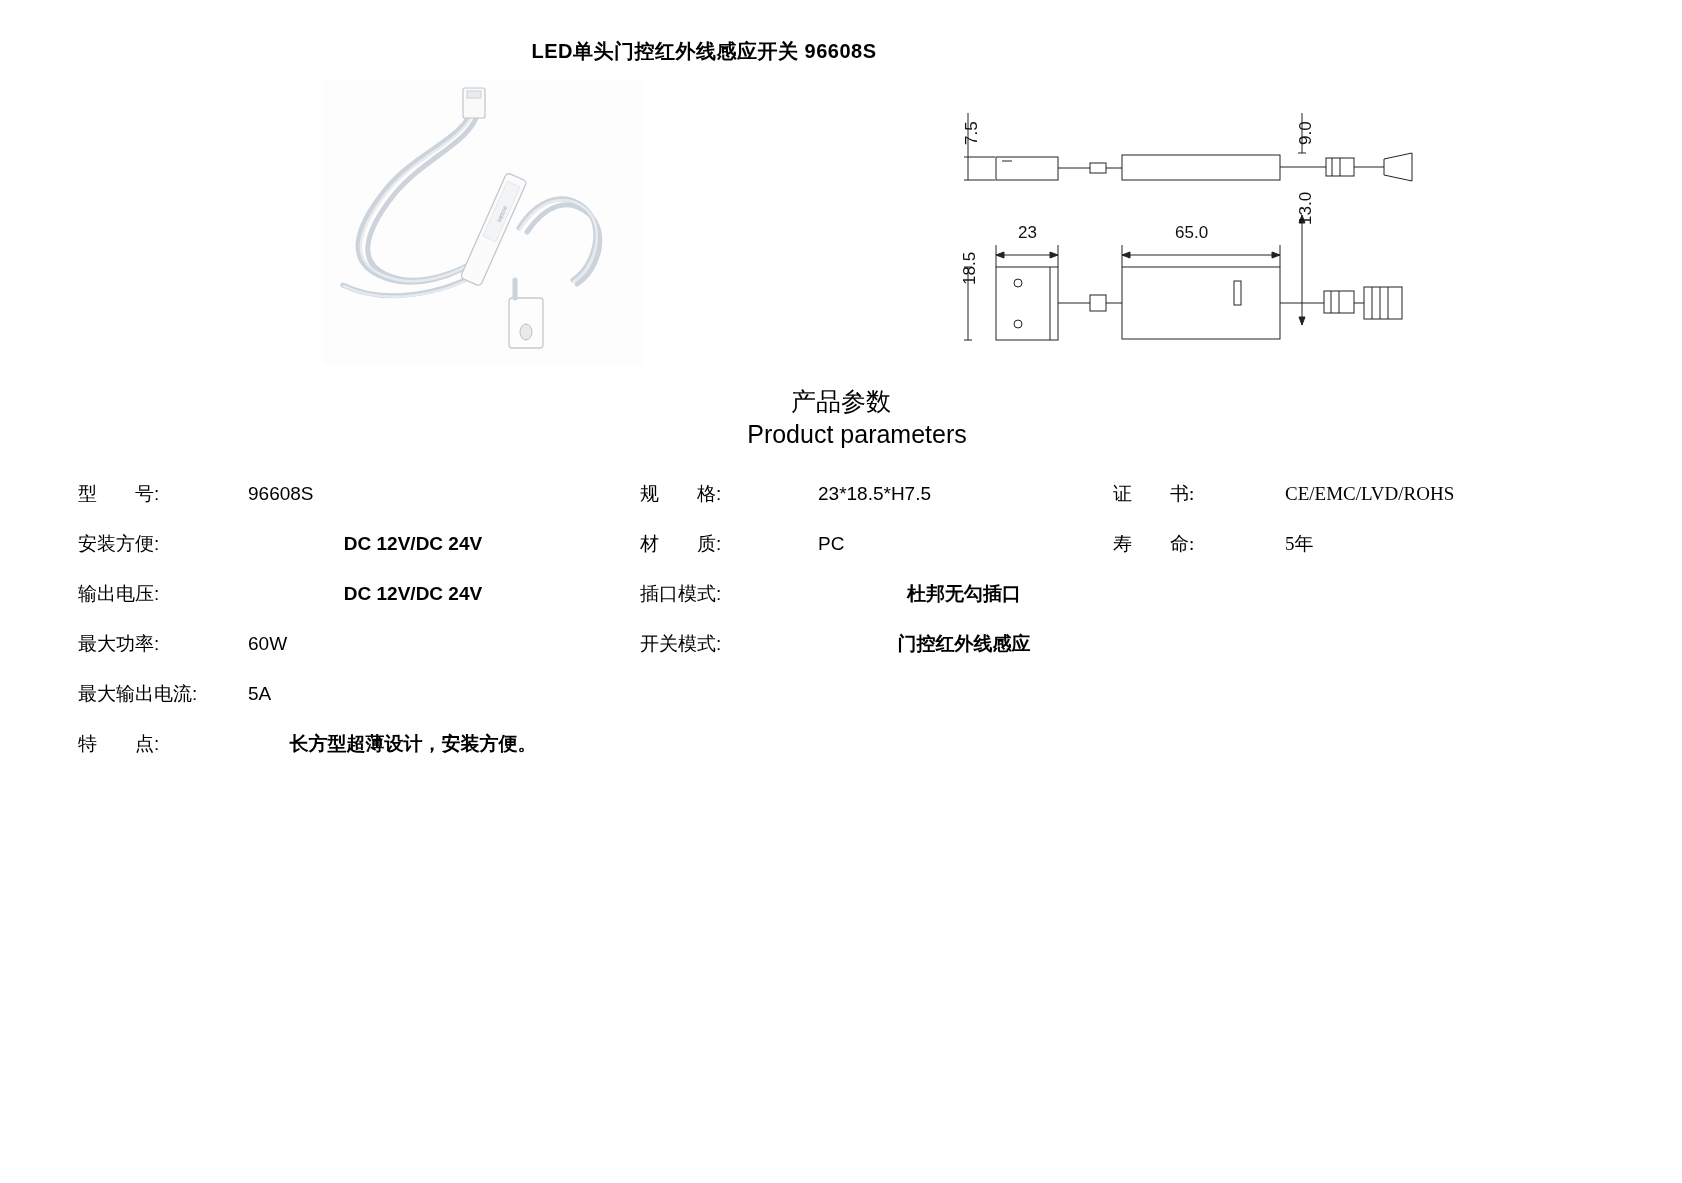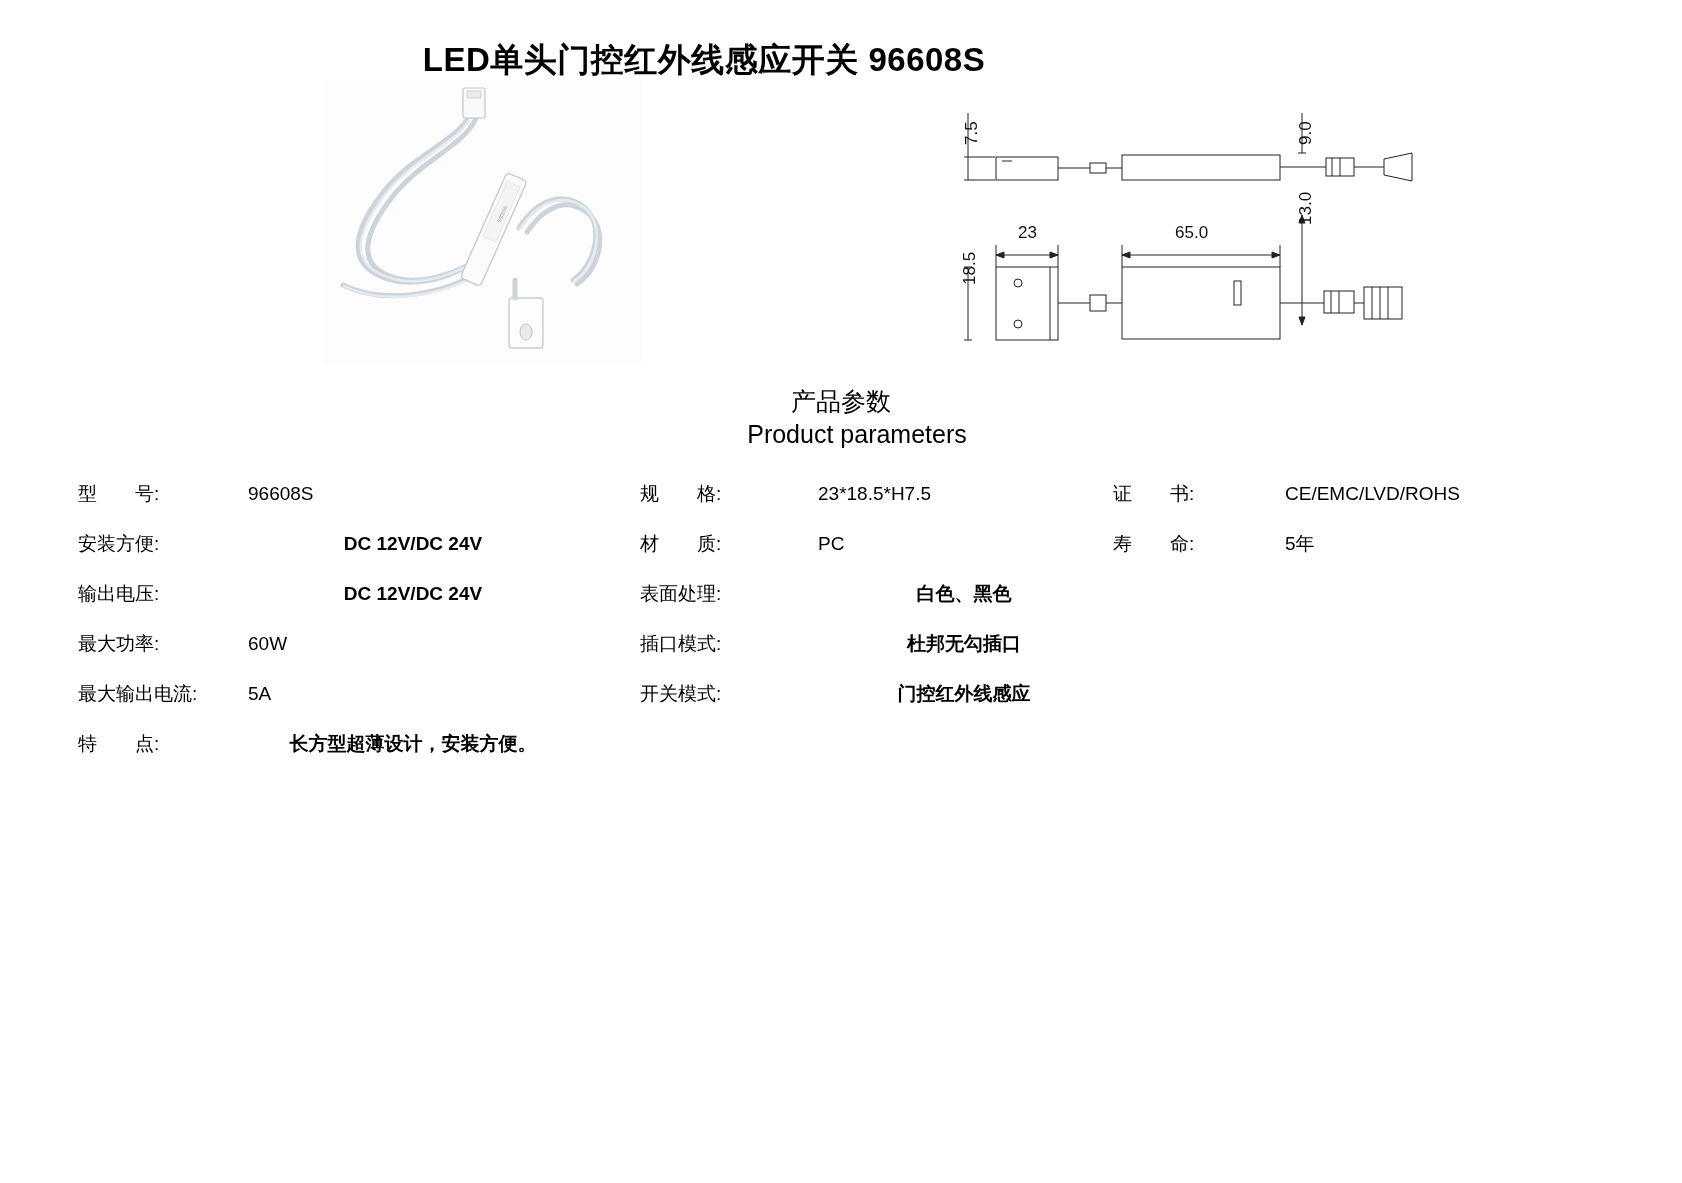--- a/index.html
+++ b/index.html
@@ -16,21 +16,21 @@
     overflow: hidden;
   }
 
   
   #page-title {
     position: absolute;
     top: 38px;
     left: 0;
     width: 1408px;
     text-align: center;
-    font-size: 33px;
+    font-size: 20px;
     font-weight: bold;
     letter-spacing: 0.5px;
   }
 
   
   #product-photo {
     position: absolute;
     left: 323px;
     top: 80px;
     width: 320px;
@@ -77,21 +77,21 @@
     font-size: 25px;
   }
 
   
   .param-col {
     position: absolute;
     font-size: 19px;
   }
   #col-1 { left: 78px;  top: 462px; width: 500px; }
   #col-2 { left: 640px; top: 462px; width: 470px; }
-  #col-3 { left: 1113px;top: 462px; width: 470px; }
+  #col-3 { left: 1113px;top: 462px; width: 470px; font-family: Liberation Serif, serif; }
 
   .param-row {
     display: flex;
     align-items: baseline;
     height: 31px;
     margin-top: 19px;
   }
   .param-label {
     width: 170px;
     flex: 0 0 170px;
@@ -265,24 +265,20 @@
 <div class="param-col" id="col-2">
   <div class="param-row">
     <span class="param-label">规　　格:</span>
     <span class="param-value">23*18.5*H7.5</span>
   </div>
   <div class="param-row">
     <span class="param-label">材　　质:</span>
     <span class="param-value">PC</span>
   </div>
   <div class="param-row">
-    <span class="param-label">表面处理:</span>
-    <span class="param-value bold-val">白色、黑色</span>
-  </div>
-  <div class="param-row">
     <span class="param-label">插口模式:</span>
     <span class="param-value bold-val">杜邦无勾插口</span>
   </div>
   <div class="param-row">
     <span class="param-label">开关模式:</span>
     <span class="param-value bold-val">门控红外线感应</span>
   </div>
 </div>
 
 <div class="param-col" id="col-3">

